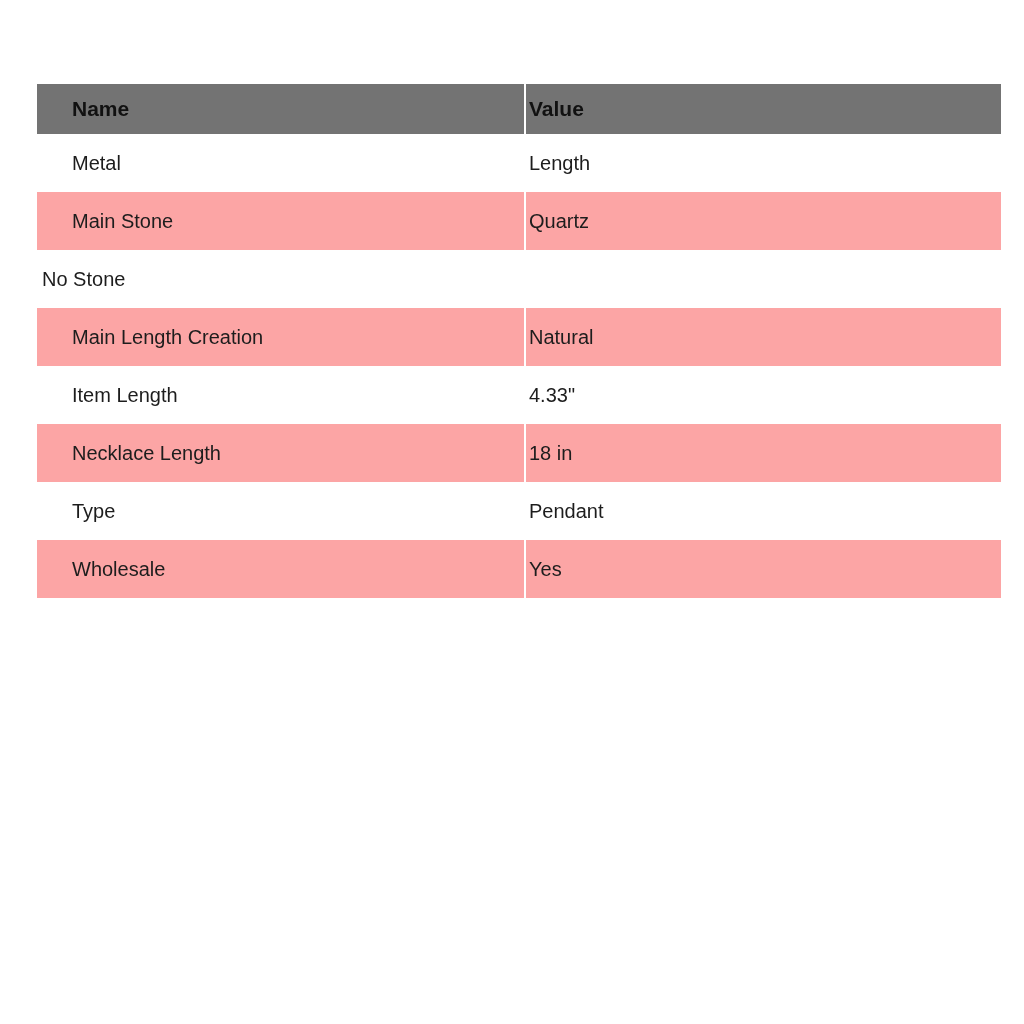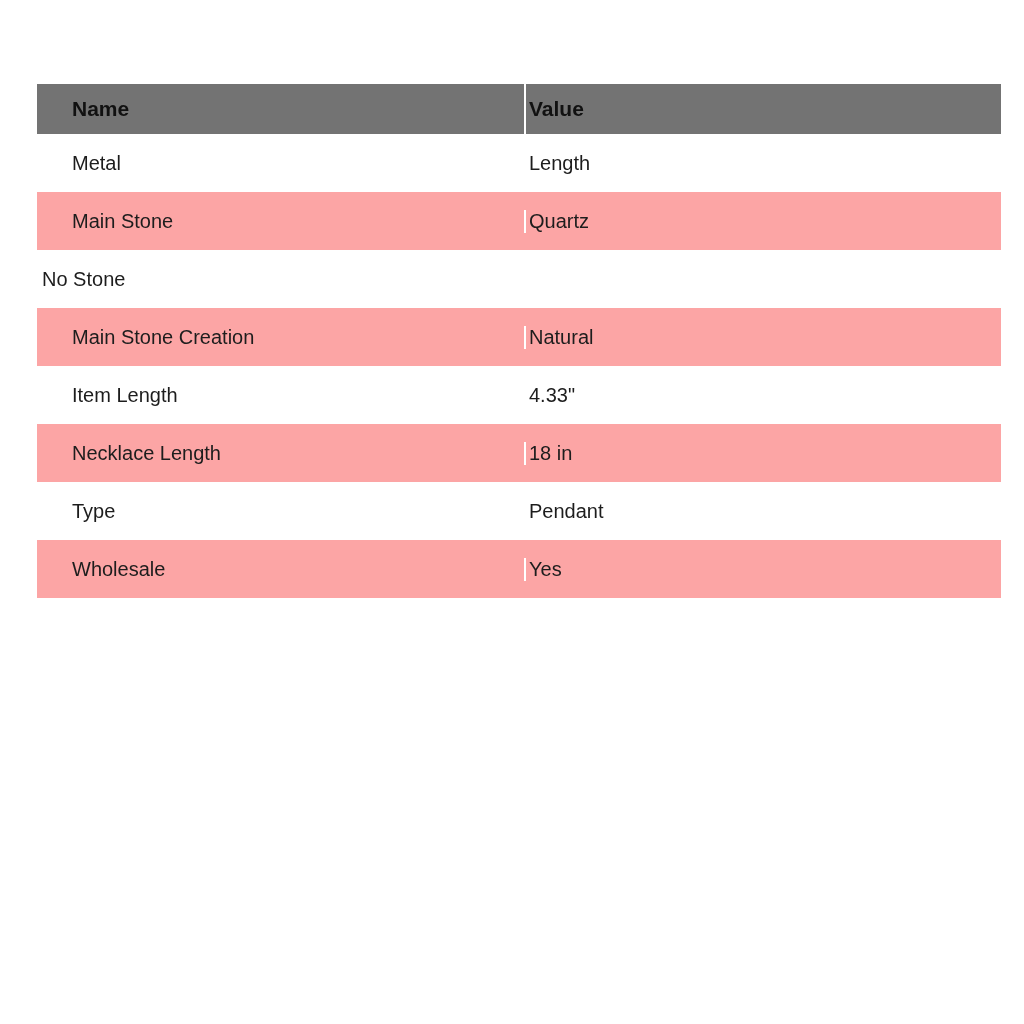--- a/index.html
+++ b/index.html
@@ -25,21 +25,20 @@
     display: flex;
     align-items: center;
     font-size: 21px;
     font-weight: 700;
     color: #111111;
   }
   .body-row {
     display: flex;
     height: 58px;
     background: #ffffff;
-    align-items: center;
   }
   .body-row.alt {
     background: #fca5a5;
   }
   .cell {
     display: flex;
     align-items: center;
     font-size: 20px;
     color: #1d1d1d;
   }
@@ -71,21 +70,21 @@
   <div class="body-row alt">
     <div class="cell col-name">Main Stone</div>
     <div class="cell col-value">Quartz</div>
   </div>
 
   <div class="body-row">
     <div class="cell col-value">No Stone</div>
   </div>
 
   <div class="body-row alt">
-    <div class="cell col-name">Main Stone Creation</div>
+    <div class="cell col-name">Main Length Creation</div>
     <div class="cell col-value">Natural</div>
   </div>
 
   <div class="body-row">
     <div class="cell col-name">Item Length</div>
     <div class="cell col-value">4.33"</div>
   </div>
 
   <div class="body-row alt">
     <div class="cell col-name">Necklace Length</div>

